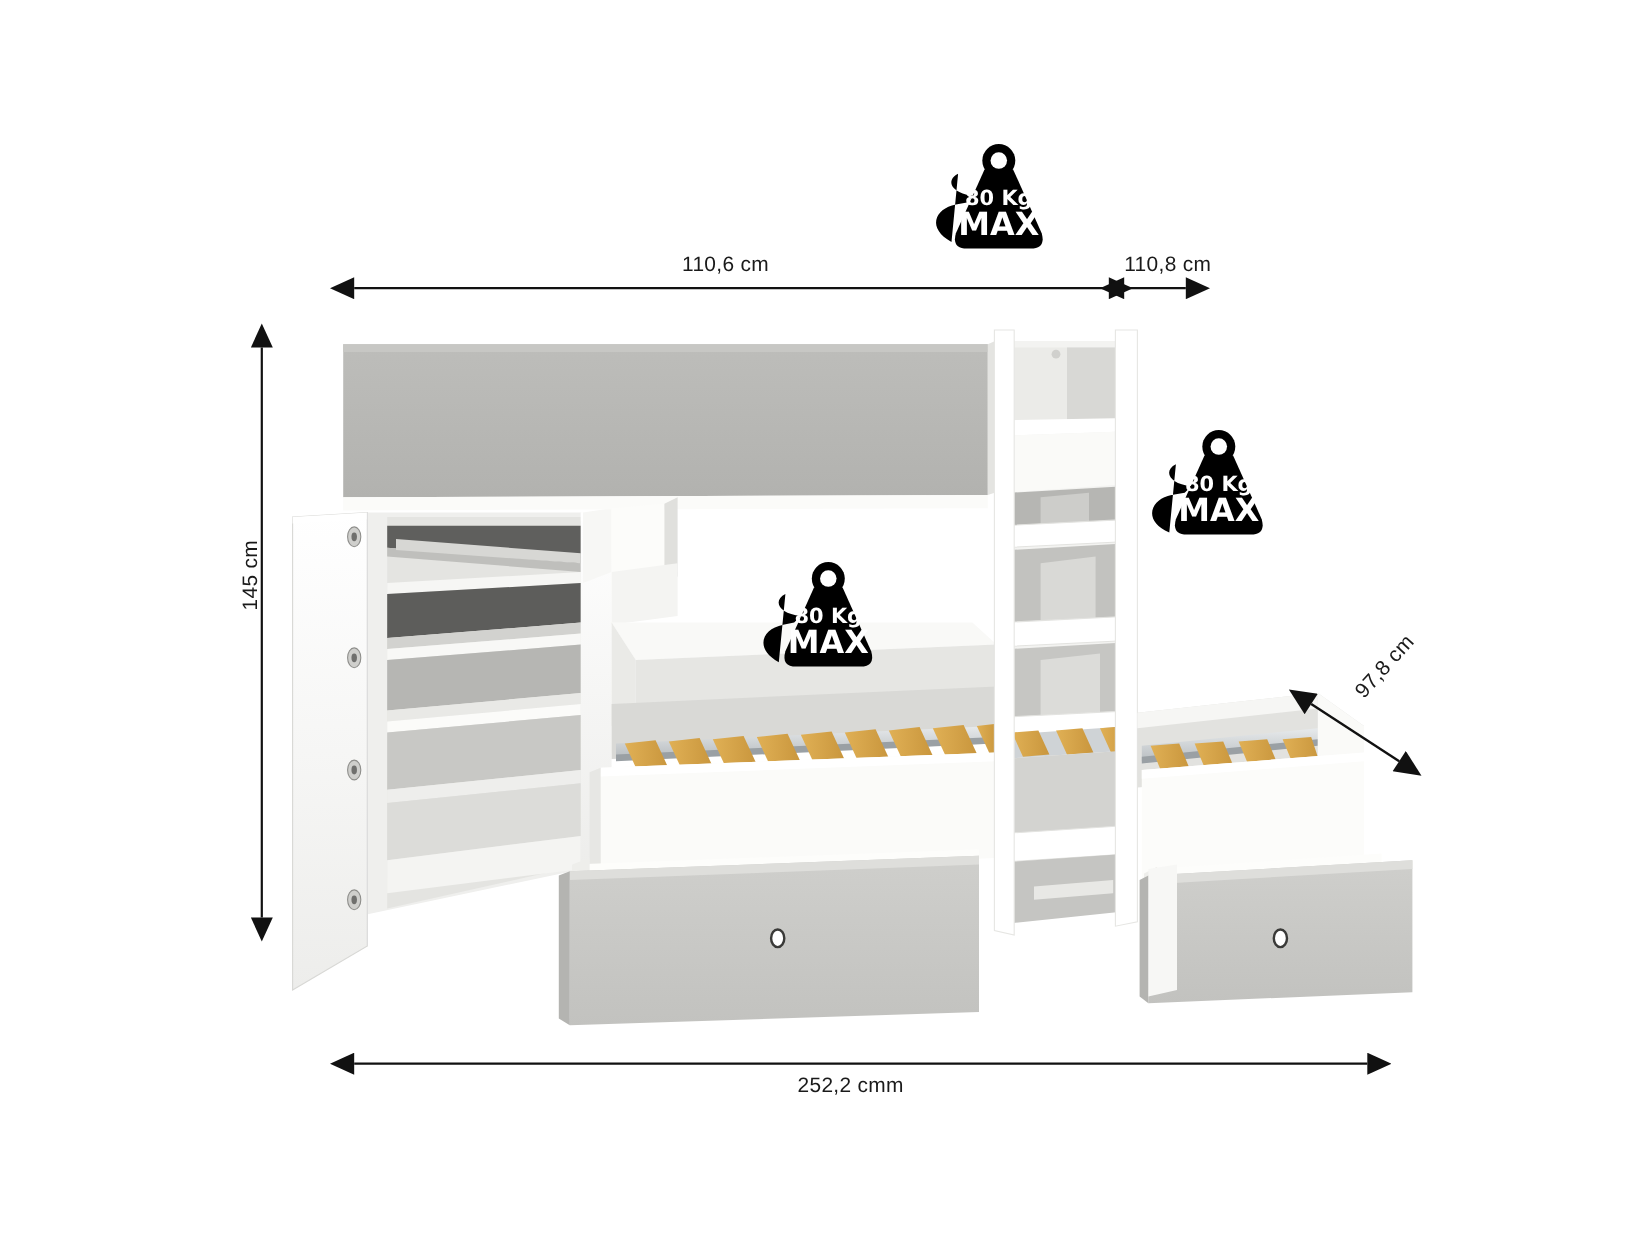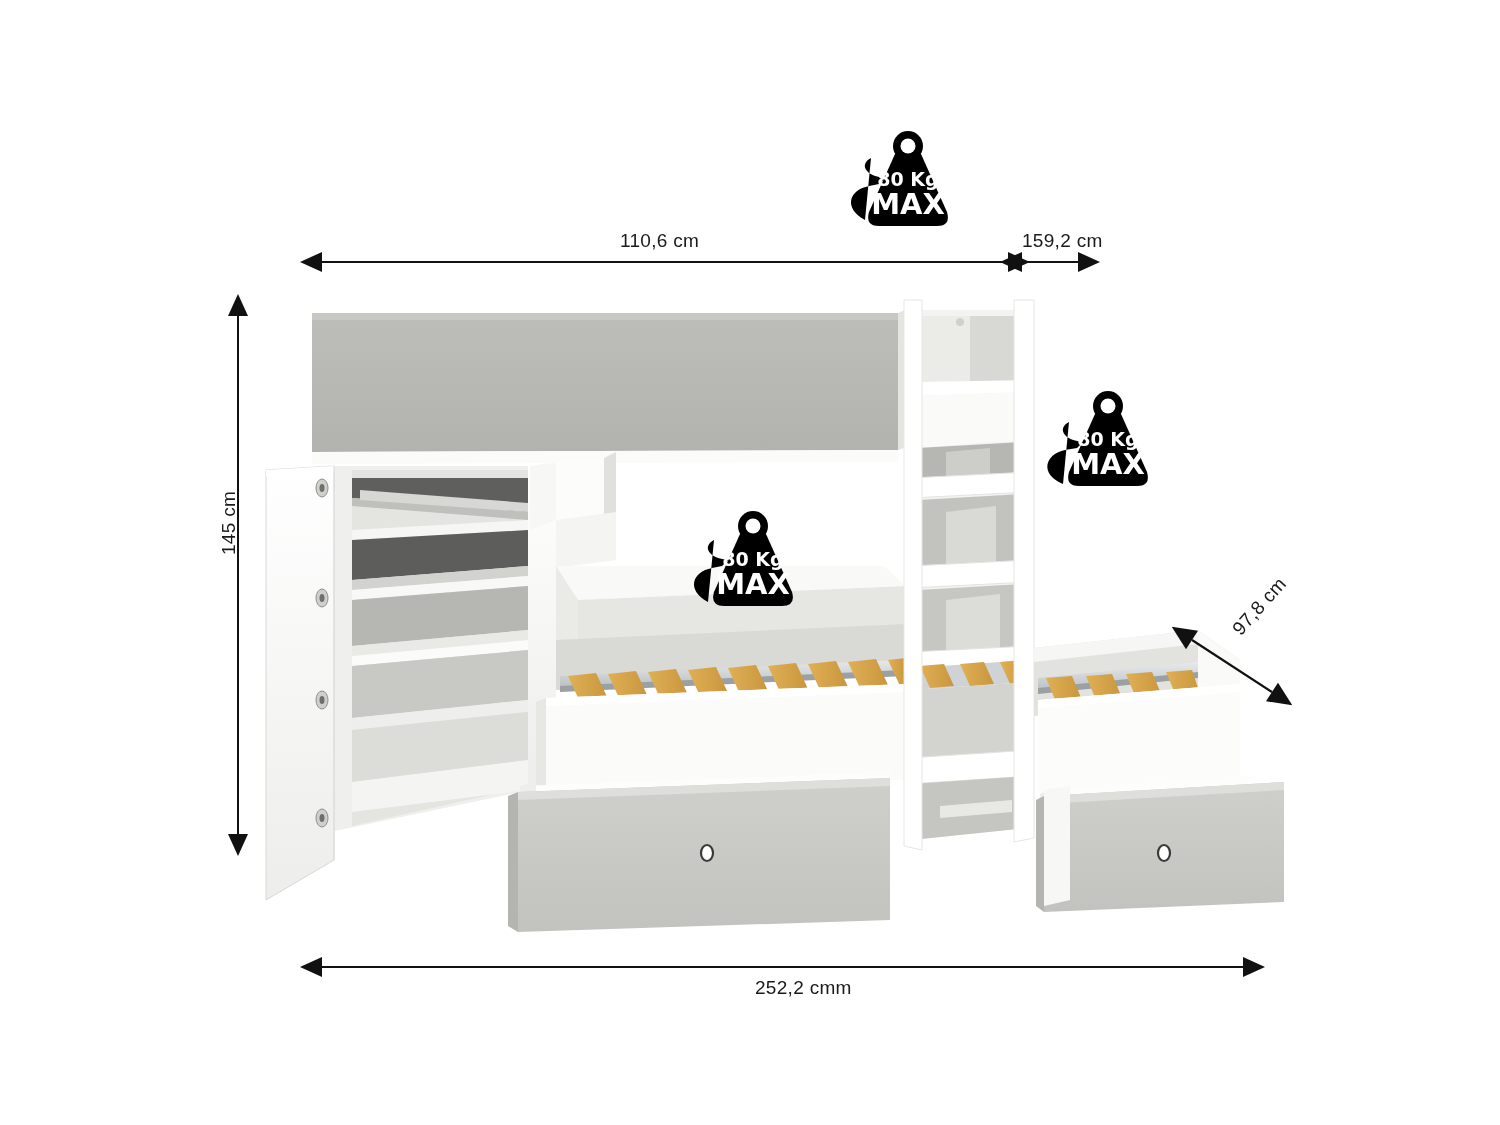--- a/index.html
+++ b/index.html
@@ -250,24 +250,24 @@
     <line x1="1022" y1="262" x2="1078" y2="262" stroke="#111" stroke-width="2" marker-start="url(#arrL)" marker-end="url(#arrR)"></line>
 
     <line x1="238" y1="316" x2="238" y2="834" stroke="#111" stroke-width="2" marker-start="url(#arrL)" marker-end="url(#arrR)"></line>
 
     <line x1="1192" y1="640" x2="1272" y2="692" stroke="#111" stroke-width="2.2" marker-start="url(#arrL)" marker-end="url(#arrR)"></line>
 
     <line x1="322" y1="967" x2="1243" y2="967" stroke="#111" stroke-width="2" marker-start="url(#arrL)" marker-end="url(#arrR)"></line>
   </svg>
 
   <div class="dim-label" style="left:620px;top:230px;">110,6 cm</div>
-  <div class="dim-label" style="left:1022px;top:230px;">159,2 cm</div>
+  <div class="dim-label" style="left:1022px;top:230px;">110,8 cm</div>
   <div class="dim-label" style="left:218px;top:555px;transform:rotate(-90deg);transform-origin:left top;">145 cm</div>
   <div class="dim-label" style="left:1228px;top:625px;transform:rotate(-48deg);transform-origin:left top;">97,8 cm</div>
-  <div class="dim-label" style="left:755px;top:977px;">252,2 cmm</div>
+  <div class="dim-label" style="left:725px;top:977px;">252,2 cmm</div>
 
   <div class="badge" style="left:855px;top:128px;">
     <svg width="130" height="110" viewBox="0 0 130 110">
       <path d="M10,92 C-12,80 -6,62 14,58 L24,56 L30,50 C10,48 4,36 16,30" fill="#000"></path>
       <circle cx="53" cy="18" r="15" fill="#000"></circle>
       <circle cx="53" cy="18" r="7.5" fill="#fff"></circle>
       <path d="M40,26 L66,26 L92,84 Q96,98 82,98 L24,98 Q10,98 14,84 Z" fill="#000"></path>
       <text class="kg" x="53" y="58" font-size="19" text-anchor="middle">80 Kg</text>
       <text class="mx" x="53" y="86" font-size="29" text-anchor="middle">MAX</text>
     </svg>

